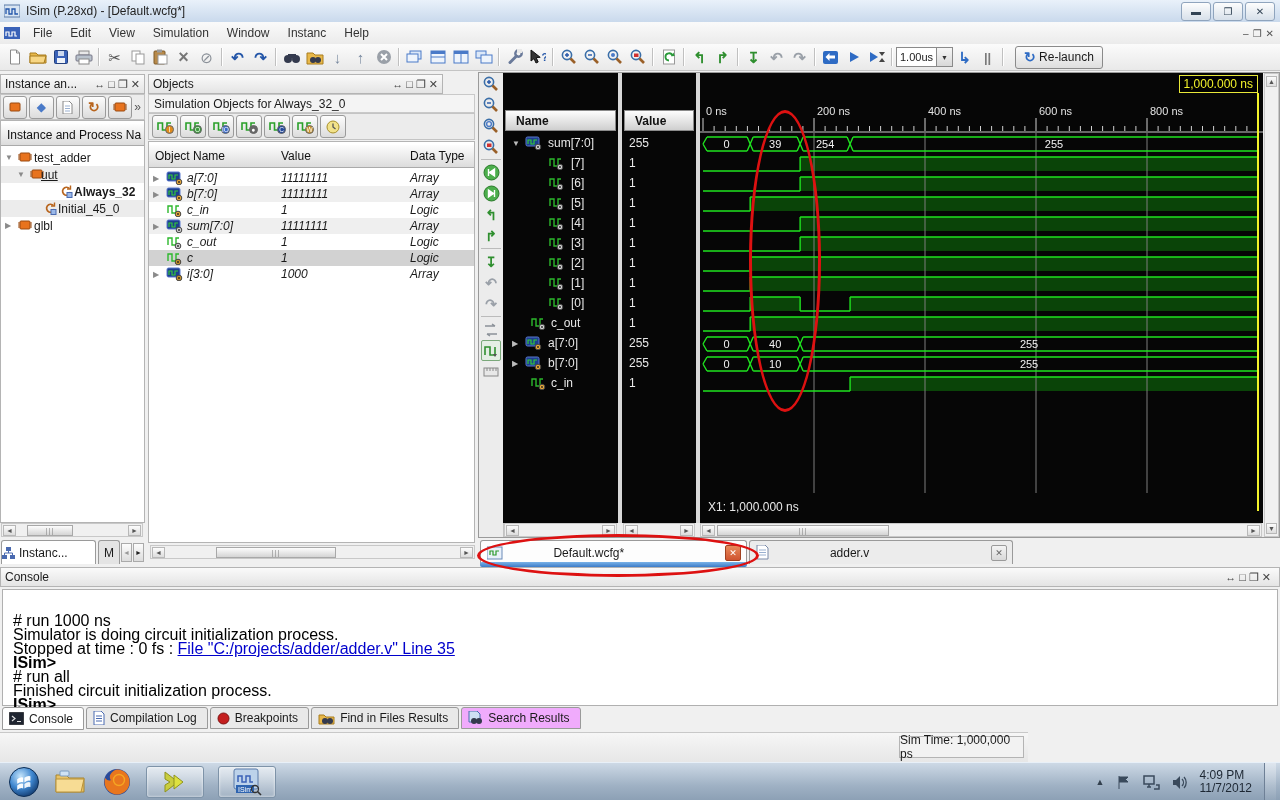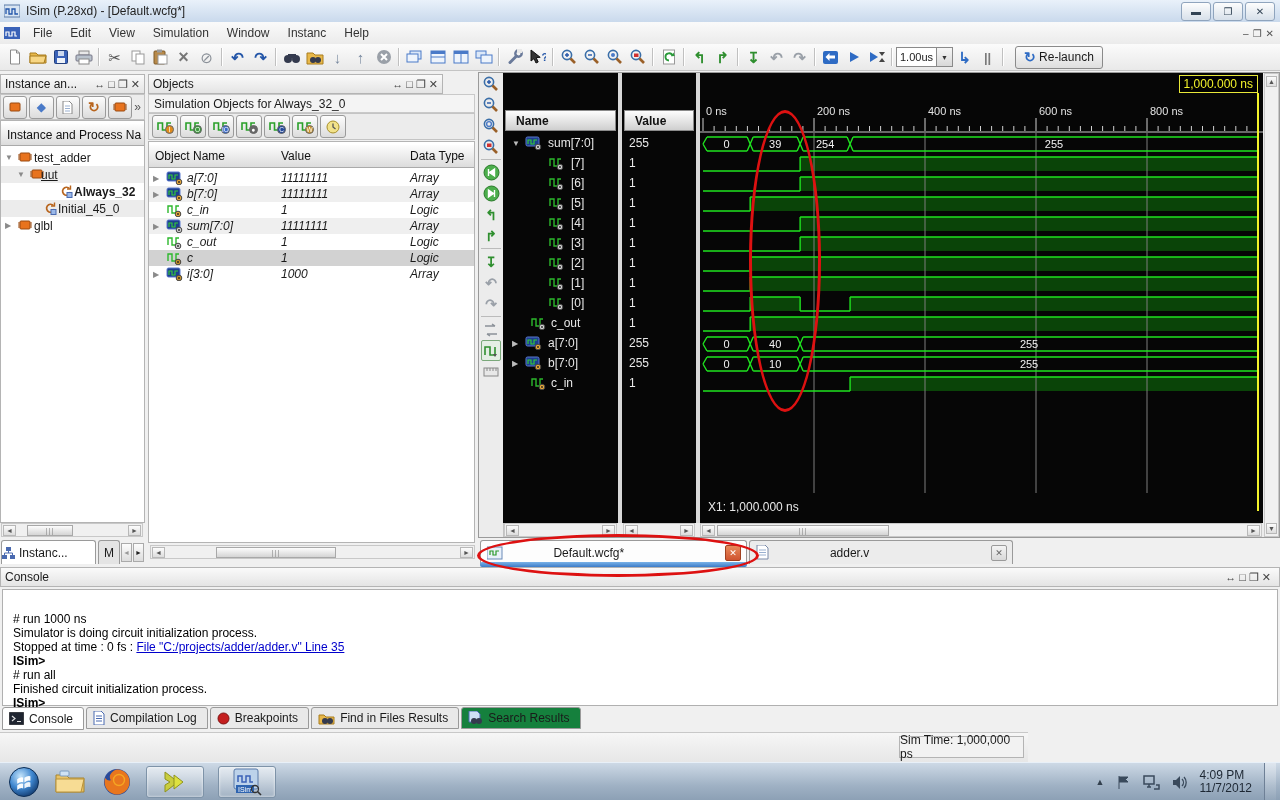--- a/index.html
+++ b/index.html
@@ -36,21 +36,21 @@
   .blackcol{background:#060606;}
   .wavehead{background:linear-gradient(#fdfdfd,#cfcfcf);border:1px solid #8a8a8a;font-weight:bold;display:flex;align-items:center;padding-left:10px;box-sizing:border-box;color:#111;}
   .wname{position:absolute;height:20px;display:flex;align-items:center;color:#e8e8e8;font-size:12px;white-space:nowrap;}
   .wval{position:absolute;height:20px;display:flex;align-items:center;color:#e8e8e8;font-size:12px;padding-left:7px;}
   .vtbtn{width:20px;height:21px;display:flex;align-items:center;justify-content:center;margin:0 auto;}
   .vtsep{height:1px;background:#bbb;margin:2px 2px;}
   
   .doctab{position:absolute;top:540px;height:24px;display:flex;align-items:center;border:1px solid #9a9a9a;border-bottom:none;border-radius:3px 3px 0 0;box-sizing:border-box;font-size:12px;}
   .tabclose{width:14px;height:14px;border-radius:2px;display:flex;align-items:center;justify-content:center;font-size:9px;margin-left:auto;margin-right:5px;}
   
-  #console-body{background:#fff;border:1px solid #b0b0b0;box-sizing:border-box;font-size:12px;color:#000;}
+  #console-body{background:#fff;border:1px solid #b0b0b0;box-sizing:border-box;font-size:16px;color:#000;}
   .con-line{position:absolute;left:10px;white-space:pre;}
   .con-link{color:#0000cc;text-decoration:underline;}
   .ctab{height:22px;display:inline-flex;align-items:center;border:1px solid #9a9a9a;border-radius:3px 3px 0 0;padding:0 10px 0 6px;margin-right:2px;font-size:12px;gap:5px;box-sizing:border-box;}
   
   #taskbar{left:0;top:762px;width:1280px;height:38px;background:linear-gradient(#cdd9e6,#9fb1c4 60%,#8b9fb4);border-top:1px solid #e8f0f8;display:flex;align-items:center;}
   .tb-app{height:30px;display:flex;align-items:center;justify-content:center;margin-left:14px;}
   .tb-app.active{border:1px solid #7e93a8;border-radius:3px;background:linear-gradient(rgba(255,255,255,.55),rgba(255,255,255,.15));box-shadow:inset 0 0 3px rgba(255,255,255,.8);width:56px;}
   .ann{border:3px solid #dd1111;border-radius:50%;pointer-events:none;z-index:50;}
   svg{display:block;}
 </style>
@@ -1064,21 +1064,21 @@
           </svg>
         </span>Breakpoints</span>
       <span class="ctab" style="background:#e9e9e9;">
       <span>
           <svg width="17" height="13">
             <path d="M1 3 h5 l2 2 h8 v7 h-15 z" fill="#e8b84a" stroke="#a87c1e"></path>
             <circle cx="7" cy="9" r="3" fill="#343a4e"></circle>
             <circle cx="12" cy="9" r="3" fill="#343a4e"></circle>
           </svg>
         </span>Find in Files Results</span>
-      <span class="ctab" style="background:#15803d;">
+      <span class="ctab" style="background:#f0abfc;">
       <span>
           <svg width="15" height="14">
             <path d="M1 0 h8 l3 3 v8 h-11 z" fill="#cfe0f4" stroke="#4a6ab0"></path>
             <circle cx="6" cy="10" r="3" fill="#343a4e"></circle>
             <circle cx="11" cy="10" r="3" fill="#343a4e"></circle>
           </svg>
         </span>Search Results</span>
     </div>
 
   <div class="abs" style="left:0;top:732px;width:1028px;height:30px;background:linear-gradient(#f6f6f6,#e6e6e6);border-top:1px solid #c8c8c8">

